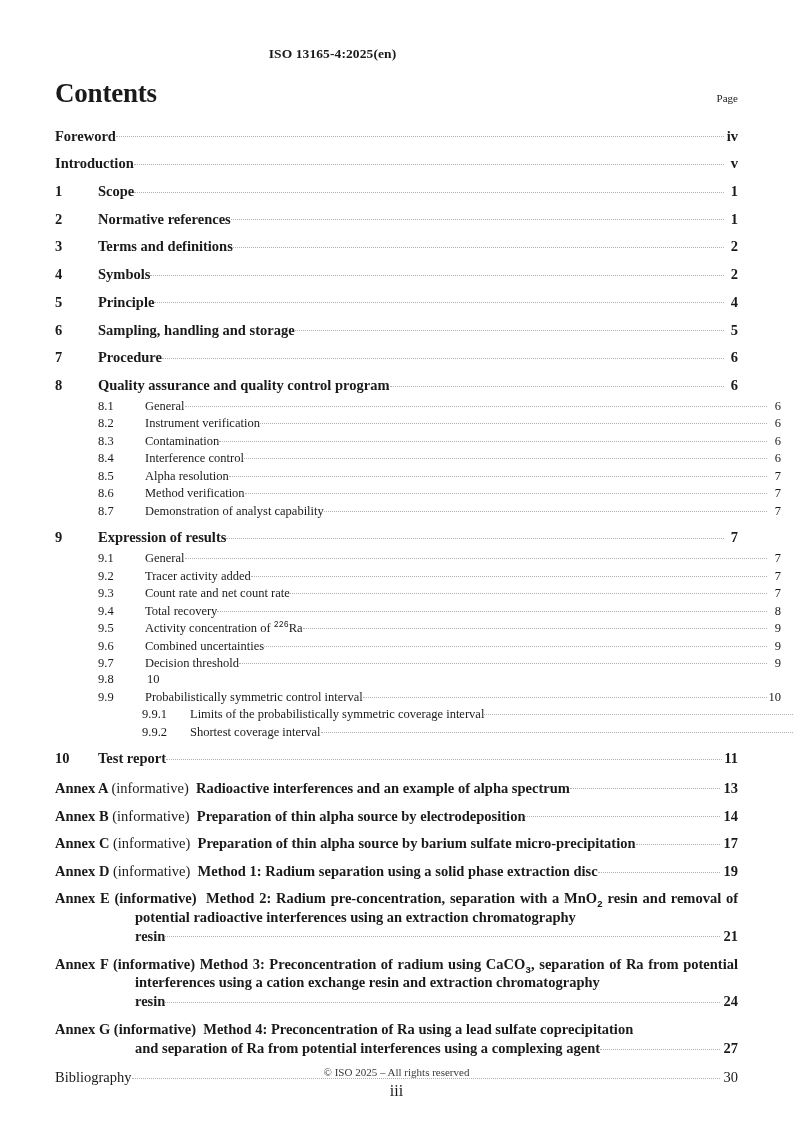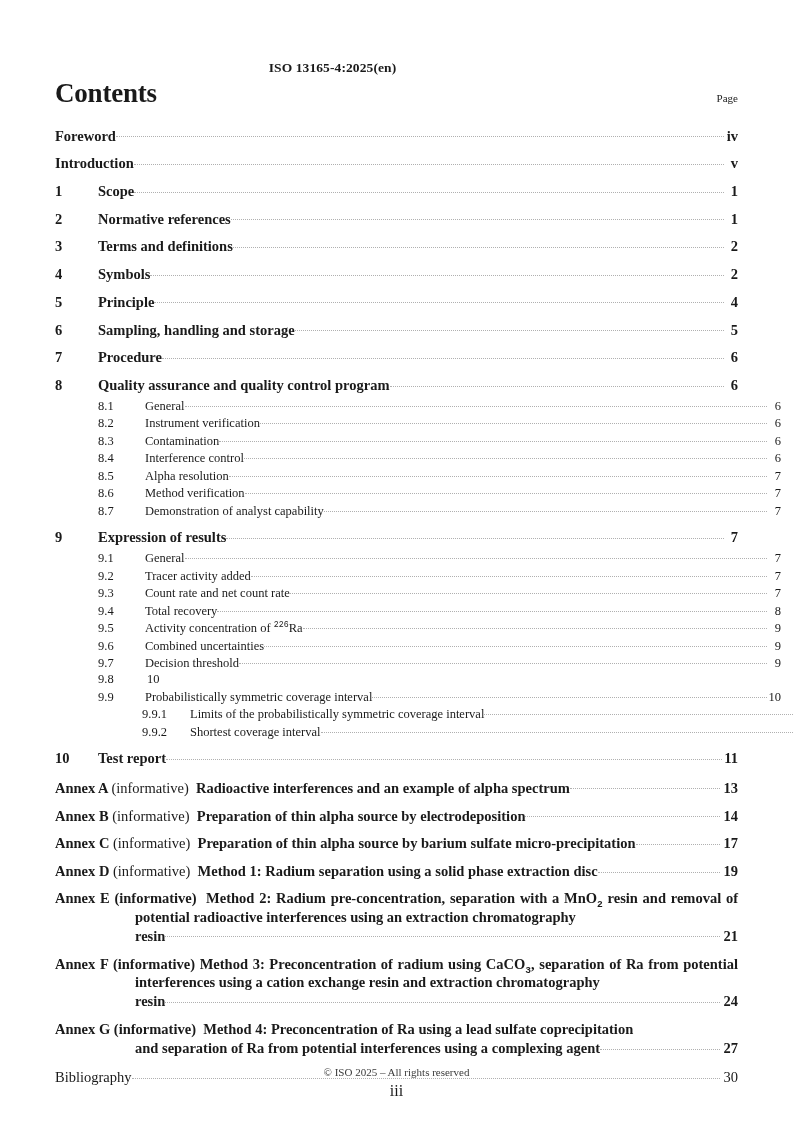--- a/index.html
+++ b/index.html
@@ -20,21 +20,21 @@
     position: absolute;
     top: 0; left: 0;
     width: 793px;
     height: 1122px;
     overflow: hidden;
   }
 
   
   .doc-header {
     position: absolute;
-    top: 60px;
+    top: 46px;
     left: 0;
     width: 665px;
     text-align: center;
     font-size: 13.5px;
     font-weight: bold;
     letter-spacing: 0.1px;
   }
 
   
   .contents-head {
@@ -447,21 +447,21 @@
       </div>
       <span class="pg">9</span>
     </div>
     <div class="toc-row lvl2">
       <span class="num">9.8</span>
       <span class="pg">10</span>
     </div>
     <div class="toc-row lvl2">
       <span class="num">9.9</span>
       <div class="title-wrap">
-        <span class="ttl">Probabilistically symmetric coverage interval</span>
+        <span class="ttl">Probabilistically symmetric control interval</span>
         <span class="leader"></span>
       </div>
       <span class="pg">10</span>
     </div>
 
     <div class="toc-row lvl3">
       <span class="num">9.9.1</span>
       <div class="title-wrap">
         <span class="ttl">Limits of the probabilistically symmetric coverage interval</span>
         <span class="leader"></span>

